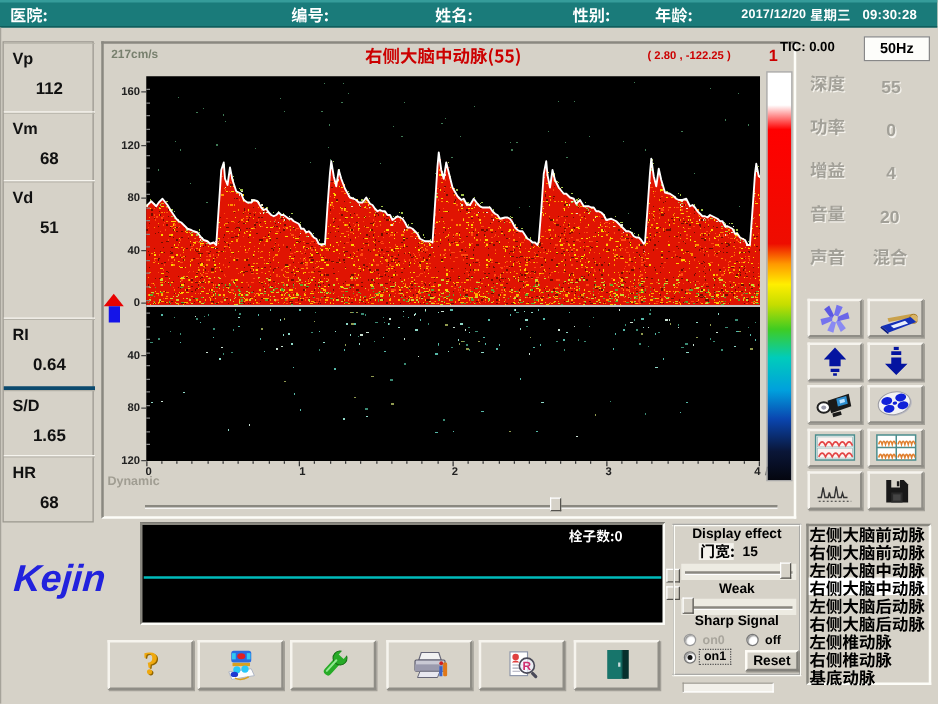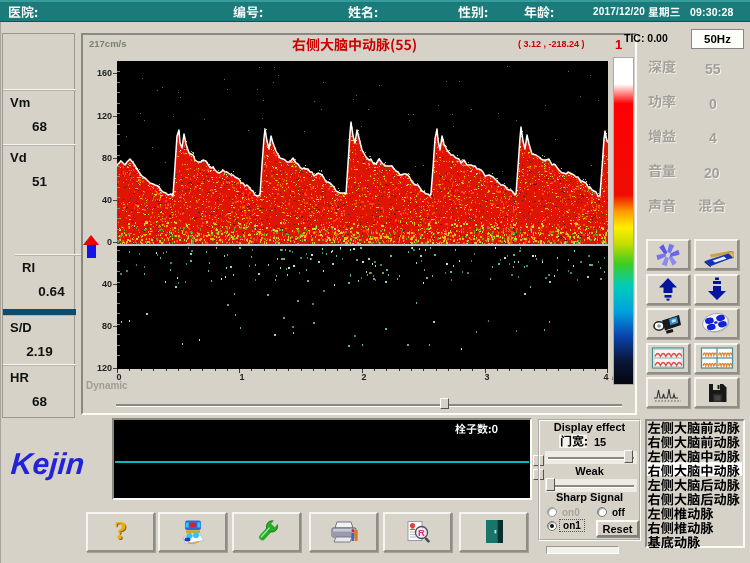--- a/index.html
+++ b/index.html
@@ -1,45 +1,49 @@
 <!DOCTYPE html>
 <html><head><meta charset="utf-8"><style>
 *{margin:0;padding:0;box-sizing:border-box}
 body{width:750px;height:563px;position:relative;background:#d6d2c8;font-family:"Liberation Sans",sans-serif;overflow:hidden}
 </style></head><body>
 <div style="position:absolute;left:0;top:0;width:750px;height:22px;background:#1a7b7a;border-top:2px solid #359c9a;border-bottom:1px solid #0c5554"></div>
 <div style="position:absolute;left:593px;top:6px;font:bold 10px 'Liberation Sans';color:#fff;letter-spacing:0.2px">2017/12/20</div>
 <div style="position:absolute;left:690px;top:5.5px;font:bold 10.5px 'Liberation Sans';color:#fff;letter-spacing:0.2px">09:30:28</div>
 <div style="position:absolute;left:0;top:22px;width:1px;height:541px;background:#a6a39a"></div>
 <div style="position:absolute;left:2px;top:33px;width:73px;height:385px;border:1px solid #9a978e;background:#d6d2c8">
+    <div style="position:absolute;left:0;top:0px;width:73px;height:55px;border-top:none;box-shadow:inset 0 1px 0 #b5b2a8">
+      <div style="position:absolute;left:7px;top:5px;font:bold 13px 'Liberation Sans';color:#111">Vp</div>
+      <div style="position:absolute;left:0;top:29px;width:73px;text-align:center;font:bold 13.5px 'Liberation Sans';color:#111">112</div>
+    </div>
     <div style="position:absolute;left:0;top:55px;width:73px;height:55px;border-top:1px solid #f6f4ee;box-shadow:inset 0 1px 0 #b5b2a8">
       <div style="position:absolute;left:7px;top:5px;font:bold 13px 'Liberation Sans';color:#111">Vm</div>
       <div style="position:absolute;left:0;top:29px;width:73px;text-align:center;font:bold 13.5px 'Liberation Sans';color:#111">68</div>
     </div>
     <div style="position:absolute;left:0;top:110px;width:73px;height:55px;border-top:1px solid #f6f4ee;box-shadow:inset 0 1px 0 #b5b2a8">
       <div style="position:absolute;left:7px;top:5px;font:bold 13px 'Liberation Sans';color:#111">Vd</div>
       <div style="position:absolute;left:0;top:29px;width:73px;text-align:center;font:bold 13.5px 'Liberation Sans';color:#111">51</div>
     </div>
-    <div style="position:absolute;left:12px;top:220px;width:73px;height:55px;border-top:1px solid #f6f4ee;box-shadow:inset 0 1px 0 #b5b2a8">
+    <div style="position:absolute;left:0;top:220px;width:73px;height:55px;border-top:1px solid #f6f4ee;box-shadow:inset 0 1px 0 #b5b2a8">
       <div style="position:absolute;left:7px;top:5px;font:bold 13px 'Liberation Sans';color:#111">RI</div>
       <div style="position:absolute;left:0;top:29px;width:73px;text-align:center;font:bold 13.5px 'Liberation Sans';color:#111">0.64</div>
     </div>
-    <div style="position:absolute;left:0;top:275px;width:73px;height:55px;border-top:6px solid #0c4a6e;box-shadow:inset 0 1px 0 #b5b2a8">
+    <div style="position:absolute;left:0;top:275px;width:73px;height:55px;border-top:3px solid #0c4a6e;box-shadow:inset 0 1px 0 #b5b2a8">
       <div style="position:absolute;left:7px;top:5px;font:bold 13px 'Liberation Sans';color:#111">S/D</div>
-      <div style="position:absolute;left:0;top:29px;width:73px;text-align:center;font:bold 13.5px 'Liberation Sans';color:#111">2.19</div>
+      <div style="position:absolute;left:0;top:29px;width:73px;text-align:center;font:bold 13.5px 'Liberation Sans';color:#111">1.65</div>
     </div>
     <div style="position:absolute;left:0;top:330px;width:73px;height:55px;border-top:1px solid #f6f4ee;box-shadow:inset 0 1px 0 #b5b2a8">
       <div style="position:absolute;left:7px;top:5px;font:bold 13px 'Liberation Sans';color:#111">HR</div>
       <div style="position:absolute;left:0;top:29px;width:73px;text-align:center;font:bold 13.5px 'Liberation Sans';color:#111">68</div>
     </div>
   </div>
 
 <div style="position:absolute;left:81px;top:33px;width:556px;height:382px;background:#d6d2c8;border-top:2px solid #8a8880;border-left:2px solid #8a8880;border-right:2px solid #fdfdf8;border-bottom:2px solid #fdfdf8"></div>
 <div style="position:absolute;left:89px;top:38px;font:bold 9.5px 'Liberation Sans';color:#78806e">217cm/s</div>
-<div style="position:absolute;left:518px;top:39px;font:bold 9px 'Liberation Sans';color:#cc0000">( 3.12 , -218.24 )</div>
+<div style="position:absolute;left:518px;top:39px;font:bold 9px 'Liberation Sans';color:#cc0000">( 2.80 , -122.25 )</div>
 <div style="position:absolute;left:615px;top:37px;font:bold 13px 'Liberation Sans';color:#cc0000">1</div>
 <div style="position:absolute;left:117px;top:61px;width:491px;height:308px">
     <svg width="491" height="308" viewBox="0 0 491 308" style="position:absolute;left:0;top:0" shape-rendering="crispEdges">
       <rect width="491" height="308" fill="#000"></rect>
       <path d="M0 183L0 104 4 100 8 104 10 101 13 98 17 103 20 108 22 111 24 114 26 116 28 117 31 120 33 122 36 123 38 124 41 125 44 129 46 131 49 132 51 134 54 133 56 135 58 105 60 75 62 69 63 82 65 87 67 73 69 83 72 92 76 94 78 99 81 101 84 101 86 99 89 100 92 105 94 107 96 106 98 109 100 111 102 112 104 111 106 109 108 111 110 111 114 114 116 114 118 116 120 117 122 118 124 122 126 122 128 125 130 124 132 126 134 129 136 130 138 134 140 135 143 134 145 104 147 77 148 68 150 80 152 88 154 75 156 82 159 90 163 97 166 98 168 99 170 101 173 101 176 97 179 102 181 103 183 106 185 108 187 107 189 108 191 108 193 111 195 111 197 115 201 112 203 113 205 114 207 117 209 121 211 121 213 122 215 124 217 126 219 130 221 131 223 132 225 132 227 132 229 133 231 103 233 72 234 61 236 75 238 82 240 69 242 77 245 89 249 96 252 99 254 98 256 102 259 103 262 98 265 102 267 104 269 105 271 105 273 105 275 105 277 108 279 110 281 111 283 114 287 113 289 113 291 114 293 117 295 121 297 123 299 124 301 124 303 127 305 130 307 131 309 133 311 133 313 135 314 132 316 107 318 78 320 68 321 79 323 89 325 75 327 83 330 89 334 94 336 94 339 97 342 98 344 102 347 99 350 104 352 104 354 104 356 105 358 105 360 108 362 108 364 109 366 111 368 115 372 114 374 115 376 116 378 118 380 120 382 122 384 124 386 124 388 125 390 128 392 129 394 129 396 131 398 134 399 133 401 106 403 77 404 66 406 80 408 88 410 74 412 83 415 93 419 94 422 96 424 98 426 99 429 99 432 98 435 104 437 103 439 105 441 108 443 110 445 112 447 112 449 113 451 111 453 112 457 114 459 116 461 116 463 120 465 120 467 121 469 122 471 126 473 126 475 129 477 130 479 131 481 135 483 135 483 134 485 107 487 78 488 70 490 80 491 80L491 183Z" fill="#e01402"></path>
       <path d="M7 105h1M259 108h1M484 170h1M14 165h2M118 144h1M267 117h1M447 158h1M325 96h2M207 122h2M64 168h2M9 147h1M299 137h1M85 144h1M273 158h2M261 143h1M434 178h1M136 142h2M222 182h1M218 149h2M298 171h1M222 155h1M249 162h2M430 103h1M453 120h1M412 170h1M193 160h1M210 170h1M385 130h1M461 141h1M70 98h1M108 114h1M435 170h1M79 147h2M198 154h1M156 111h1M166 144h1M189 144h1M252 178h1M477 177h1M134 133h1M133 176h1M417 123h1M199 146h2M280 132h1M137 142h1M209 178h1M312 143h1M299 170h1M424 144h1M488 136h1M305 181h1M461 118h1M25 169h1M309 156h1M142 159h1M133 138h1M18 182h2M271 168h1M121 154h1M322 130h1M476 167h1M482 167h1M199 159h1M411 182h1M211 180h1M427 127h1M294 139h1M226 175h1M2 153h1M478 154h1M17 112h1M175 182h1M41 167h1M122 133h1M130 178h1M288 155h1M149 158h2M470 133h1M323 115h2M191 159h1M73 117h1M21 123h2M308 146h2M68 129h2M279 124h1M406 122h1M42 181h1M471 161h1M274 134h2M334 140h1M224 179h2M441 176h2M32 138h1M397 141h1M358 167h1M243 143h1M447 163h1M303 147h1M294 162h1M305 176h1M30 166h1M340 125h1M348 160h1M229 177h2M98 110h1M9 146h2M475 159h1M190 114h1M37 178h2M129 162h2M403 131h1M345 164h1M193 172h1M335 147h1M204 157h1M413 182h1M412 171h1M350 112h1M124 179h1M490 122h1M454 130h1M138 180h1M312 176h1M214 164h1M386 158h1M399 152h2M270 127h1M458 155h2M370 139h1M238 88h2M63 133h1M138 170h1M199 166h1M274 152h1M316 177h2M445 148h1M222 166h1M210 149h1M45 165h1M157 147h2M99 182h1M188 127h1M185 158h1M245 128h1M62 127h1M45 136h1M196 152h1M417 105h1M62 138h1M475 157h1M192 115h2M420 97h1M385 170h1M256 128h1M42 139h1M384 169h1M317 156h1M308 156h1M343 174h1M147 80h1M191 166h2M1 140h1M137 167h1M233 156h1M14 149h1M27 170h1M40 170h1M454 167h1M342 122h1M335 165h1M363 145h1M243 163h1M113 168h1M54 152h2M92 166h1M447 179h2M72 147h1M12 133h1M25 179h1M221 146h1M360 108h1M162 167h2M366 181h1M412 85h1M83 182h1M40 158h1M276 125h1M175 113h1M43 145h1M183 112h1M159 114h1M15 149h1M20 180h1M394 180h1M367 120h1M178 155h2M21 129h1M454 162h2M450 138h1M12 163h1M351 146h1M388 130h1M65 135h1M394 143h1M298 164h1M226 143h2M39 171h1M121 179h1M237 125h1M481 140h1M130 178h1M207 117h1M85 172h1M305 147h2M416 123h1M383 165h1M278 156h1M98 165h1M116 163h2M92 178h1M487 129h1M319 172h1M487 173h1M433 164h1M449 180h1M114 180h2M478 152h1M183 116h1M296 136h1M52 154h2M172 180h1M69 163h1M19 127h1M400 131h1M333 166h1M38 181h1M269 178h1M391 146h1M314 178h1M195 164h1M328 142h1M153 124h1M203 182h1M316 151h1M100 182h1M208 130h1M284 158h1M64 178h1M315 130h1M281 116h2M84 154h1M256 107h1M188 126h1M148 89h1M479 158h1M298 145h1M444 138h1M314 135h2M199 125h1M90 165h1M461 173h1M60 156h1M20 142h1M328 151h1M294 148h1M319 149h1M209 142h1M247 167h1M304 156h1M219 150h1M411 98h1M53 177h1M179 118h2M250 180h1M40 140h2M39 139h1M320 99h1M421 96h1M95 108h1M141 144h1M337 119h1M32 161h1M78 107h1M444 150h1M247 99h1M291 140h1M157 179h1M198 139h1M334 103h1M389 168h2M24 124h1M273 138h1M124 150h1M362 155h1M486 128h1M162 176h1M87 121h1M146 139h1M314 133h2M456 121h1M367 167h1M302 159h2M179 179h1M112 137h1M27 145h1M52 165h1M203 162h1M100 138h1M78 182h1M347 146h1M313 140h1M197 165h1M28 129h1M292 144h2M460 134h1M81 182h1M261 149h1M78 106h1M6 138h1M70 164h2M316 137h1M399 173h1M31 144h1M351 182h1M366 149h1M86 100h1M114 180h1M438 110h1M349 162h2M334 122h2M477 167h1M42 155h1M128 169h1M464 136h1M94 153h2M117 122h2M231 122h1M421 145h1M280 161h1M192 140h2M447 173h1M55 152h1M169 171h1M15 172h1M342 121h1M421 116h1M401 115h1M432 118h1M53 173h1M17 107h1M405 113h1M234 167h1M145 159h1M10 162h1M24 131h1M378 144h1M418 128h1M387 181h2M380 161h1M264 165h1M282 163h1M1 167h1M2 143h1M341 113h1M291 117h2M128 128h1M400 120h1M245 172h1M241 73h2M386 146h1M47 135h1M207 141h1M101 164h2M246 148h1M463 175h2M370 131h1M171 156h1M426 145h2M364 171h1M338 161h1M62 132h1M249 160h2M76 169h1M355 136h1M79 156h1M127 126h1M81 129h1M189 109h1M360 151h1M54 138h1M101 155h1M6 114h1M340 140h1M227 176h2M362 182h1M446 152h2M288 138h1M328 119h2M419 122h1M223 167h1M439 164h1M350 133h1M417 140h1M305 161h1M439 158h1M191 146h1M19 142h1M352 108h1M255 175h2M224 173h1M251 129h1M256 150h1M103 134h1M252 104h2M175 178h1M187 178h1M206 154h1M285 175h1M364 114h2M477 130h1M227 175h1M398 151h1M315 134h1M173 130h1M230 165h2M319 96h1M174 112h1M346 126h1M333 140h1M176 127h1M235 134h1M324 147h1M420 178h2M445 127h1M261 155h2M7 182h1M322 158h1M284 124h1M381 162h1M102 154h2M82 110h2M480 178h2M387 134h1M243 161h1M364 151h1M273 162h1M406 135h2M29 153h1M344 163h1M265 113h1M79 156h2M244 154h1M184 151h1M89 153h1M10 179h1M397 178h1M238 92h1M105 153h1M166 110h1M168 117h2M378 169h1M168 162h1M406 153h1M198 148h1M429 154h1M321 102h1M94 129h1M288 138h1M196 144h1M268 179h1M53 181h1M299 144h2M447 140h2M72 121h2M430 176h1M327 138h1M50 174h1M207 176h1M181 117h1M276 163h1M91 180h1M211 143h1M244 133h1M380 157h1M219 182h1M292 115h1M233 136h1M41 156h1M308 161h1M336 172h1M107 174h1M9 125h1M221 145h1M180 123h1M358 176h2M348 145h1M449 179h1M6 182h2M39 165h2M82 113h1M299 164h2M357 146h1M71 108h1M468 173h1M234 90h1M464 134h2M164 159h2M478 146h2M163 131h1M408 125h1M287 114h1M185 132h2M379 168h1M139 182h1M132 174h1M142 176h2M72 94h2M336 102h1M262 137h1M392 172h1M152 178h1M228 173h1M288 182h1M226 179h1M379 168h2M256 162h2M158 134h1M93 168h1M396 168h2M277 153h2M421 161h1M184 175h1M387 174h2M15 160h2M10 180h2M239 123h1M454 163h1M465 135h2M473 169h1M166 99h1M41 180h2M181 127h1M465 126h1M424 128h1M347 175h1M277 135h2M193 151h1M182 165h1M85 105h1M29 147h1M411 178h2M348 130h1M27 173h1M461 138h1M290 152h1M231 153h1M61 129h1M217 136h1M230 127h1M77 110h1M459 125h1M382 124h1M414 124h1M477 166h1M234 107h1M163 120h1M350 139h1M216 174h1M202 172h1M280 162h1M128 177h1M443 175h2M28 124h1M275 118h1M127 171h1M212 167h1M454 176h1M204 172h1M71 122h1M396 165h1M218 139h2M141 166h1M448 168h2M89 113h2M378 137h1M295 132h2M359 125h1M101 139h1M286 169h1M340 139h1M255 154h1M413 101h1M44 161h1M65 117h1M91 117h1M18 128h2M292 182h2M458 117h1M59 113h1M383 130h2M369 179h1M468 153h2M13 115h1M10 104h1M304 174h1M123 132h1M10 108h1M128 134h2M228 171h1M51 140h1M22 174h1M288 130h1M60 140h1M266 165h1M72 131h1M81 115h1M341 132h2M258 151h1M381 162h1M412 111h2M395 135h1M416 178h2M72 121h1M122 156h1M179 140h1M159 164h1M111 153h1M381 125h1M397 139h1M17 132h1M451 138h2M396 181h1M123 150h1M116 180h1M150 116h1M30 121h2M443 177h2M262 170h1M251 108h1M283 164h1M364 162h1M299 149h1M99 131h1M438 159h1M230 162h1M164 167h2M188 139h1M454 172h1M159 153h1M140 136h1M28 182h2M33 130h1M323 134h1M174 120h2M111 115h1M205 137h1M332 126h1M403 127h1M132 147h1M203 176h1M376 144h1M195 112h1M205 129h2M298 160h1M340 158h1M144 159h2M292 140h1M386 133h1M187 160h2M149 167h2M185 166h1M159 105h1M471 171h1M438 107h1M23 144h1M147 125h1M264 102h2M405 104h1M191 156h2M332 142h1M332 135h1M201 148h2M456 172h1M474 156h1M377 123h2M169 139h1M84 157h1M406 128h1M322 154h1M403 79h1M310 157h2M102 120h1M90 131h2M52 155h1M340 182h1M151 114h1M450 155h1M288 136h1M86 119h2M131 145h2M253 171h1M202 174h1M255 140h1M49 174h2M241 131h1M396 180h1M336 132h1M351 155h1M16 132h2M31 171h2M189 179h1M286 116h1M27 167h1M22 116h1M155 88h1M149 117h1M481 180h1M331 129h1M152 99h1M11 111h1M85 153h1M4 110h1M276 174h2M428 155h1M472 159h1M272 153h1M139 172h1M137 182h1M119 174h1M132 136h1M272 147h1M78 153h1M185 111h1M146 139h1M112 151h1M463 120h2M442 139h1M263 149h2M104 120h1M333 175h1M361 126h1M323 129h1M7 126h1M381 169h1M325 171h2M449 127h1M95 128h1M111 174h1M139 163h1M381 128h1M460 171h1M334 124h1M440 181h1M122 128h1M445 176h1M57 131h1M350 180h1M299 158h1M77 118h2M153 120h1M277 166h1M352 163h1M329 128h1M55 145h1M442 119h2M298 180h1M334 180h1M103 118h1M205 131h2M407 155h1M171 105h1M457 135h1M250 125h1M210 151h1M240 162h2M128 151h1M267 163h1M83 155h1M99 160h1M337 140h1M117 166h2M340 172h1M343 172h1M288 166h1M269 123h1M332 169h1M412 143h1M56 168h1M239 178h1M149 171h1M220 177h1M219 152h1M83 177h1M230 119h1M41 142h2M130 145h1M240 95h1M4 107h1M308 135h1M321 175h1M12 150h1M145 167h2M415 100h1M50 147h1M364 159h1M318 146h1M181 139h1M411 157h1M20 141h1M444 115h1M208 136h1M296 145h1M338 169h1M313 164h1M418 140h1M355 182h2M420 114h1M70 176h1M253 147h1M31 182h1M444 171h1M2 118h1M279 149h2M159 140h2M446 121h1M472 148h1M355 157h1M277 152h1M236 113h1M425 138h1M416 163h1M339 170h2M183 138h1M177 163h1M195 175h1M476 172h1M109 123h1M92 131h1M111 151h2M281 175h2M446 143h1M334 112h1M424 136h1M308 134h2M50 142h1M267 106h1M276 125h1M183 135h1M116 157h1M345 105h1M147 107h1M446 177h1M276 114h1M82 122h1M395 144h1M405 170h1M252 139h1M354 180h2M174 154h1M394 177h1M125 171h1M10 101h1M56 182h1M36 168h1M272 160h1M411 121h1M264 127h1M466 182h1M488 128h1M429 116h1M37 146h2M193 149h1M340 145h1M429 132h1M177 139h1M439 137h1M104 124h1M163 143h1M154 147h1M164 181h1M430 132h1M357 172h1M134 156h1M175 134h2M470 124h1M449 120h1M428 118h2M312 165h1M389 170h1M335 156h1M363 145h1M172 138h1M164 123h1M434 119h2M180 163h1M489 167h1M4 111h1M199 156h1M456 142h1M148 148h2M271 109h1M36 172h1M287 162h1M485 157h1M354 110h1M157 166h1M268 123h1M116 182h1M196 169h2M139 159h1M97 127h1M295 178h2M168 171h1M133 147h1M314 134h1M158 100h1M319 139h1M86 111h1M43 149h1M485 153h1M429 181h1M277 109h1M204 133h1M77 181h1M70 109h1M176 152h1M264 135h2M75 95h2M162 119h1M399 157h1M381 164h2M480 160h1M177 139h1M65 182h1M49 142h1M74 126h1M371 177h1M307 177h2M246 132h1M127 147h1M443 120h1M259 155h1M217 134h1M312 166h1M226 167h1M53 147h1M396 135h1M29 147h1M445 156h1M15 181h1M119 159h1M373 139h1M432 140h2M388 155h1M469 175h1M139 167h1M428 162h1M335 130h1M104 179h1M418 117h1M383 131h1M213 175h1M336 112h1M478 182h1M74 116h1M369 151h1M44 165h1M433 101h1M287 169h1M19 144h1M282 134h1M24 121h1M431 173h1M477 155h1M88 126h1M311 156h1M260 114h1M172 165h1M359 162h1M7 162h1M96 179h2M467 167h1M338 126h2M139 167h1M482 141h1M196 161h1M188 172h1M433 116h1M117 149h1M341 121h1M405 111h1M414 110h1M199 144h1M270 158h2M0 123h1M250 132h1M115 139h1M174 178h2M131 145h1M35 135h1M454 129h1M446 149h1M256 144h1M491 176h2M179 166h1M399 170h1M75 123h1M314 136h1M158 149h1M60 166h1M184 155h2M256 146h1M135 167h1M341 145h1M359 170h2M74 121h1M240 108h2M182 156h1M124 149h1M280 179h1M151 128h1M126 167h1M45 150h1M99 152h1M303 162h1M352 153h1M350 160h1M212 145h1M173 151h2M64 121h2M183 131h1M422 176h1M186 143h1M459 140h1M53 155h1M344 148h1M87 178h1M241 127h1M329 112h1M266 109h1M272 123h1M58 166h1M280 182h1M43 142h2M223 141h1M349 144h1M270 124h2M69 142h1M428 171h1M93 108h1M485 160h1M43 162h1M273 143h1M334 156h1M426 115h2M126 171h1M102 137h1M322 114h1M180 118h1M224 147h1M358 182h1M201 143h1M17 166h1M143 147h2M300 159h1M100 168h1M213 144h1M67 87h2M244 182h2M362 171h1M331 120h1M394 154h1M72 98h1M253 144h1M385 127h1M110 123h1M337 169h1M454 174h1M411 152h1M429 116h2M353 159h1M159 105h1M464 141h1M192 181h1M77 157h2M341 166h1M358 149h1M56 141h1M323 163h2M258 160h1M9 120h1M98 162h1M294 148h1M99 149h1M284 162h2M294 121h1M95 171h1M25 160h1M236 147h1M88 117h1M397 147h1M47 155h1M292 152h1M19 140h1M318 170h2M411 175h1M176 127h1M163 111h1M149 154h1M432 173h1M133 153h1M230 173h2M21 164h1M139 156h1M446 131h2M246 101h1M52 180h2M104 130h1M368 173h1M490 139h2M254 158h1M41 150h1M120 132h2M349 178h1M36 163h1M20 137h1M400 161h1M291 170h1M462 156h1M16 119h1M360 132h1M392 141h1M97 167h1M348 177h1M389 155h1M258 157h1M369 139h1M426 179h1M386 178h1M286 127h1M330 113h1M127 142h1M444 130h2M81 151h2M147 84h2M322 120h1M476 141h1M369 125h1M97 149h1M431 134h1M192 126h1M405 139h1M112 136h1M326 88h1M389 182h1M296 125h1M206 142h1M72 132h1M174 113h2M16 156h1M92 113h1M325 98h1M106 137h1M404 162h1M163 170h1M110 119h2M433 103h1M245 94h2M388 148h1M192 182h1M51 171h2M397 170h1M332 93h2M327 170h1M327 175h2M163 160h1M178 128h1M460 129h1M445 148h1M340 181h1M274 148h2M438 125h1M17 157h1M3 106h1M71 128h2M249 97h1M367 138h1M308 171h2M13 137h1M319 95h1M242 79h1M339 159h1M409 132h1M390 164h1M99 124h1M80 122h1M335 103h2M146 147h1M472 172h1M438 145h2M158 141h1M335 151h1M189 111h1M55 138h2M221 140h1M382 164h1M137 156h2M416 146h1M135 164h1M260 160h1M128 138h1M261 124h1M174 105h1M481 140h2M47 152h1M410 107h1M81 169h1M380 158h1M196 148h1M172 168h1M261 139h1M66 149h1M454 178h1M418 123h2M212 170h1M386 143h1M74 122h1M246 100h1M365 123h1M431 172h1M301 167h1M379 144h2M134 171h1M152 149h2M479 141h1M11 140h1M412 150h1M225 144h1M135 180h1M290 142h1M19 121h1M238 153h1M474 153h1M107 125h1M138 135h2M264 180h1M14 141h1M184 110h1M356 137h1M192 112h1" stroke="#700e00" stroke-width="1.0" fill="none"></path>
       <path d="M111 121h1M395 132h1M323 159h1M283 153h2M223 165h1M55 175h1M38 130h1M215 171h1M380 170h1M367 117h2M353 178h1M205 125h2M130 162h1M278 160h1M150 178h1M339 147h1M395 159h1M168 111h1M382 154h1M448 127h1M441 109h1M259 163h1M103 165h1M460 170h1M464 122h1M380 138h1M399 141h1M68 171h2M261 181h1M228 181h2M262 177h1M166 136h1M238 118h1M4 166h1M188 175h2M431 103h1M224 153h1M374 144h1M423 168h1M352 146h1M297 176h1M294 179h1M393 135h1M193 126h1M311 146h1M119 123h1M394 181h1M197 119h1M381 180h2M314 137h1M20 149h1M372 176h1M92 120h1M302 165h2M386 131h1M35 181h1M247 127h2M389 152h1M325 117h1M195 182h1M12 114h1M103 133h1M330 90h2M479 155h1M333 175h1M417 107h1M44 168h1M374 173h2M283 160h1M3 177h1M335 115h1M255 145h1M454 143h1M450 131h1M448 124h1M329 170h1M393 180h2M463 155h1M124 165h1M14 151h1M217 128h1M374 126h1M135 170h1M264 155h2M435 110h1M1 121h1M437 120h2M79 180h1M209 162h1M264 103h1M104 179h2M120 122h2M339 100h1M318 160h1M351 149h1M486 167h1M302 173h1M370 166h1M472 178h1M315 145h2M70 176h1M341 157h1M358 141h1M177 171h1M355 132h2M338 159h1M87 175h1M194 133h1M218 143h1M423 143h1M409 180h1M52 173h1M329 157h1M415 176h1M78 126h2M153 156h1M71 174h1M188 134h2M287 179h1M7 115h1M460 159h2M355 172h1M182 170h1M428 107h1M140 165h1M110 169h1M374 125h1M315 153h1M25 138h1M115 181h1M239 171h2M349 175h1M238 89h1M209 179h1M33 161h1M117 160h1M35 170h1M276 117h1M54 136h2M27 149h2M425 165h1M234 126h1M385 175h1M310 178h1M326 145h1M345 144h1M88 182h2M443 136h1M264 164h1M326 169h1M71 108h1M364 120h1M322 120h1M8 146h1M221 139h1M216 175h1M149 149h1M461 156h1M6 106h1M32 160h1M330 163h1M94 147h1M491 136h1M479 144h1M200 159h1M279 127h1M407 182h2M399 153h1M276 129h1M128 150h1M471 174h1M490 169h1M435 178h1M208 178h1M388 168h2M325 91h1M475 145h1M25 121h1M475 134h1M142 136h1M206 147h1M396 149h2M286 152h1M323 127h1M441 111h1M214 147h1M280 170h1M316 152h2M126 134h1M307 158h1M393 182h1M167 119h1M229 167h1M480 179h1M266 151h1M442 166h1M187 145h1M63 160h1M432 173h2M67 139h1M317 138h1M463 147h1M169 120h1M86 143h1M332 112h1M182 107h1M410 114h1M346 103h1M181 115h1M80 178h1M417 105h2M22 119h2M263 122h1M14 117h1M42 169h1M113 164h1M9 174h1M476 175h1M36 162h1M205 150h1M164 104h1M80 175h2M26 117h1M389 141h1M246 170h2M456 144h1M369 126h1M189 129h1M153 176h1M46 153h1M390 158h1M389 170h1M405 130h1M68 163h2M106 121h1M118 166h1M256 156h1M15 123h1M252 165h1M302 131h1M484 118h1M64 177h1M379 130h1M195 146h1M27 143h1M144 162h1M74 99h1M227 173h1M385 141h1M337 141h1M381 176h1M306 160h1M124 142h1M221 139h1M378 159h1M383 139h1M304 177h1M43 133h1M18 107h2M63 136h2M17 131h1M215 178h1M342 123h1M16 109h1M260 126h1M81 139h1M83 169h1M348 153h1M225 155h1M127 139h1M232 90h2M398 146h1M352 125h1M368 120h1M53 143h1M394 182h2M230 113h1M479 152h1M85 121h1M335 125h1M403 89h2M169 117h1M298 129h1M112 161h1M466 164h2M173 152h1M463 182h1M371 130h2M371 166h1M486 113h1M399 170h1M187 119h1M118 135h1M170 113h1M432 171h2M320 178h2M481 137h1M384 137h1M358 155h1M49 166h1M443 181h1M35 179h1M97 148h1M153 135h1M152 122h2M231 111h1M363 157h1M295 121h2M34 156h1M432 127h1M102 144h1M322 125h1M290 153h1M211 177h2M143 158h1M50 143h2M394 171h1M77 128h1M457 169h1M487 129h1M241 101h1M328 169h1M491 125h1M90 109h2M432 173h2M178 106h1M248 103h1M251 104h2M105 172h1M394 160h2M338 130h1M206 148h1M27 131h1M443 171h1M264 164h1M114 171h1M479 146h1M368 134h1M134 137h2M26 120h1M427 110h2M333 170h1M84 165h2M165 118h1M489 158h1M175 146h1M80 165h1M70 126h1M248 167h1M412 107h2M239 83h1M255 143h2M71 167h1M173 152h1M198 159h1M165 123h1M317 141h2M269 180h1M174 130h1M467 145h1M272 131h1M466 174h1M333 147h1M290 136h1M393 175h2M198 171h1M67 85h1M303 138h1M243 146h1M172 139h1M314 159h1M125 146h2M386 168h1M393 179h2M6 111h1M403 166h1M11 167h1M362 172h1M112 179h1M60 80h1M465 149h1M379 174h1M20 146h1M207 142h1M293 119h1M41 174h1M11 124h1M55 175h1M97 156h1M177 101h1M160 145h1M114 115h1M81 110h1M307 149h1M260 127h1M385 151h2M7 148h1M295 162h1M251 171h1M449 144h1M244 115h1M339 182h2M461 127h1M203 136h2M187 133h1M471 128h2M79 108h1M132 132h2M403 76h1M156 107h1M393 165h2M421 140h1M422 97h1M457 131h1M210 178h1M445 141h1M346 182h2M382 177h1M430 132h1M217 141h1M40 157h1M48 158h1M105 135h1M384 171h2M463 120h1M378 138h1M224 139h1M336 121h1M23 124h1M26 117h2M362 112h1M313 165h1M128 153h1M235 173h1M106 139h1M358 156h2M91 172h1M317 110h1M165 169h1M233 99h1M127 179h1M445 139h1M310 156h1M104 153h1M396 147h1M114 151h2M472 131h1M256 173h1M199 171h1M441 148h1M277 176h1M374 143h1M168 175h1M471 127h1M245 156h1M189 142h1M378 162h1M61 151h1M276 111h1M236 82h1M267 115h1M177 132h1M144 139h2M32 182h2M35 152h1M370 167h1M336 101h1M333 119h1M131 127h1M476 166h2M340 139h1M443 140h1M6 167h1M445 167h1M458 165h2M470 143h1M199 135h1M293 137h1M54 146h1M253 147h1M468 122h1M306 148h1M183 155h1M176 106h1M267 170h1M73 130h1M79 141h2M47 158h1M267 182h1M116 173h1M119 128h1M380 131h2M190 158h1M109 135h1M222 157h1M297 172h1M128 137h1M166 176h1M36 136h1M120 173h1M212 126h1M347 147h1M288 148h1M402 110h1M249 154h1M256 122h1M251 169h1M213 142h1M118 152h1M325 172h1M43 146h1M164 160h1M109 154h1M34 178h1M267 104h1M188 132h1M95 132h1M276 149h1M459 128h1M62 176h1M62 110h1M284 115h1M388 137h1M55 167h1M109 115h1M171 126h1M200 125h1M480 161h1M65 130h1M425 129h1M324 157h1M57 161h1M2 180h1M41 166h2M156 92h2M425 133h2M262 157h1M237 148h1M174 136h1M304 147h1M247 145h2M91 141h1M58 131h1M383 152h1M346 111h2M184 161h1M408 180h1M237 106h1M358 116h1M223 179h1M360 168h1M483 162h1M312 149h1M269 156h1M16 105h2M437 114h1M395 171h1M232 116h1M239 142h1M440 180h1M440 118h1M142 175h1M478 173h1M173 178h1M163 110h1M210 171h1M250 173h1M216 160h2M485 104h1M192 155h1M361 174h1M163 125h2M352 167h2M331 127h1M48 147h1M115 142h2M433 173h2M160 124h2M44 159h1M104 160h1M449 182h1M57 121h1M321 139h1M288 157h1M255 137h1M132 139h1M230 182h1M227 153h1M382 131h2M470 173h1M481 146h1M461 125h1M227 172h1M33 128h1M181 148h2M224 136h1M253 100h1M49 156h1M183 116h1M108 155h1M296 149h1M139 179h1M414 149h2M315 174h1M166 148h1M109 182h1M326 137h1M127 173h1M81 108h1M14 165h1M335 123h1M268 120h2M85 129h1M127 145h1M345 120h2M427 159h2M66 134h2M55 169h1M333 134h2M387 128h1M330 113h1M278 128h1M242 125h1M404 110h1M40 146h2M459 118h1M131 134h1M445 115h1M8 112h1M43 138h1M262 110h1M154 115h2M13 155h1M447 181h1M25 135h1M148 102h1M427 100h1M296 124h2M455 126h1M112 177h2M238 121h1M187 142h1M386 156h1M461 168h1M366 123h1M65 153h1M110 167h1M227 165h1M13 119h1M197 172h1M360 133h1M77 116h1M451 149h2M103 115h1M173 116h1M129 163h1M237 143h2M413 153h1M428 158h1M271 136h1M344 169h1M386 143h1M214 143h1M93 175h1M85 109h1M109 121h1M136 178h2M413 167h2M264 147h2M239 173h1M218 134h2M50 161h1M310 153h2M84 154h1M236 176h1M339 170h2M399 143h1M412 96h1M97 167h1M124 178h1M90 182h1M110 166h1M56 172h1M56 145h1M342 118h1M103 180h1M202 117h1M110 153h2M465 151h1M332 130h2M408 138h1M407 92h1M104 179h1M227 154h1M489 126h1M39 161h1M480 182h1M310 141h1M402 108h1M350 125h1M70 145h1M323 181h1M354 142h1M165 172h1M141 145h1M391 145h1M57 140h1M489 150h1M346 132h2M363 117h1M257 159h1M188 150h1M187 168h1M317 104h1M255 137h1M288 137h1M429 166h1M191 137h1M75 136h1M73 158h1M60 181h1M17 147h1M447 152h1M50 143h1M148 103h1M398 165h1M44 182h2M109 177h1M271 136h1M67 93h1M217 149h1M412 178h1M267 131h1M293 127h1M210 147h1M289 133h1M333 157h2M215 166h2M160 133h2M42 138h1M167 152h1M250 140h1M184 151h2M134 130h1M486 95h1M465 129h1M66 126h1M398 155h1M126 141h1M127 147h1M196 171h1M147 96h1M234 108h1M21 169h1M192 152h1M327 127h1M198 144h2M194 155h1M474 140h2M229 141h1M335 176h2M461 128h1M438 147h1M153 145h1M415 122h1M43 135h2M104 159h1M258 171h2M110 122h1M476 168h1M131 160h1M466 169h1M6 113h1M386 177h1M198 166h2M49 147h2M327 174h1M141 136h1M282 181h1M375 143h2M398 148h2M72 146h2M227 165h1M94 129h2M386 144h1M294 125h1M278 159h2M182 175h1M125 138h1M325 83h2M219 158h2M156 172h2M86 174h1M103 168h1M92 157h1M237 178h1M399 180h1M37 156h1M434 122h2M469 158h1M383 148h1M167 130h1M194 137h2M5 180h1M99 159h1M13 112h1M422 140h1M474 137h2M186 159h1M308 162h1M245 134h1M242 139h1M245 141h2M294 176h2M231 126h1M22 121h2M136 134h1M440 164h2M230 176h2M303 164h2M115 126h1M449 143h1M211 128h2M476 149h1M149 85h1M346 105h1M73 118h1M376 167h1M393 170h1M411 106h2M481 146h2M288 116h1M121 149h1M467 174h1M86 136h1M459 182h1M391 180h1M80 114h1M410 110h1M160 177h1M66 152h1M285 175h1M249 171h1M106 114h1M112 182h1M48 144h1M311 142h1M480 177h1M154 110h1M417 132h1M396 151h1M66 92h1M119 137h1M99 161h1M150 173h1M452 134h2M78 174h1M197 171h1M36 138h1M446 154h1M121 140h1M307 177h1M167 163h1M351 121h2M178 112h1M33 157h1M363 167h1M218 173h1M149 115h1M461 153h2M218 159h1M127 177h2M344 131h2M212 122h1M432 112h1M185 174h1M453 136h1M201 174h1M219 158h2M235 67h1M85 162h2M428 148h1M135 154h1M184 120h1M210 182h1M358 128h1M44 131h1M152 163h1M283 122h1M311 165h1M111 161h1M286 152h1M325 123h1M118 141h2M266 149h1M189 108h1M18 144h2M102 179h1M28 163h1M437 164h1M217 152h2M38 139h1M328 115h1M75 136h1M177 171h1M321 160h1M39 164h1M307 168h1M483 169h1M89 115h1M464 127h1M293 139h1M374 179h1M478 148h2M116 127h2M164 163h1M6 147h1M384 141h1M245 129h1M147 110h1M275 146h1M400 115h1M41 133h2M431 180h2M340 129h1M244 141h2M294 169h1M231 118h1M232 182h1M143 145h1M312 161h2M328 163h2M241 163h1M485 152h1M47 165h1M284 171h1M57 132h1M473 166h2M203 138h1M461 164h2M169 128h1M109 167h1M392 169h1M12 113h1M138 158h1M67 144h1M168 140h1M123 146h1M245 148h2M380 138h1M207 141h1M276 147h1M448 166h1M299 177h1M436 180h2M117 147h1M172 142h1M94 135h1M254 143h1M349 180h1M171 143h2M259 169h1M254 170h1M62 159h1M231 110h1M386 171h1M10 143h1M98 143h1M338 143h1M295 177h1M50 144h1M178 176h1M369 180h1M396 159h1M399 168h2M408 165h1M39 132h2M209 122h1M470 178h1M298 182h1M215 148h1M135 181h2M133 181h1M227 172h1M119 181h2M132 156h1M465 182h1M342 141h1M245 127h1M199 174h1M86 118h1M394 176h1M137 179h1M226 150h2M48 140h2M252 100h1M68 173h1M154 170h1M89 175h1M238 93h1M372 162h1M70 117h1M381 173h1M273 167h1M480 177h1M216 176h1M318 100h2M284 173h1M322 125h1M284 154h1M63 140h1M33 168h2M178 150h1M128 166h2M44 182h1M194 151h2M59 180h2M8 113h1M427 126h1M446 166h1M220 140h1M218 177h1M392 136h1M56 153h1M449 115h1M359 178h1M327 135h2M64 114h1M207 166h1M288 152h1M281 160h1M300 133h2M162 101h1M161 129h1M123 124h1M313 166h1M220 166h1M84 158h2M73 94h1M125 147h1M219 145h1M129 157h2M81 167h1M430 122h1M194 128h1M419 96h1M380 126h1M406 115h1M480 157h1M187 162h1M63 91h1M252 133h1M87 155h2M130 144h1M92 107h1M104 124h2M245 127h1M405 94h1M343 110h1M281 181h2M127 151h2M425 167h1M482 147h1M223 139h1M126 132h1M195 127h2M146 174h1M467 130h2M316 134h1M135 150h1M484 181h2M187 139h1M167 160h1M425 101h2M251 168h1M271 181h1M252 143h2M467 157h2M230 180h1M9 157h1M13 178h1M63 153h1M249 169h1M319 124h1M157 170h1M219 173h1M189 142h2M118 158h1M260 134h1M424 105h2M272 134h1M279 139h1M430 156h1M9 175h1M347 117h1M156 168h1M340 151h1M320 79h1M226 142h1M149 106h1" stroke="#ff4a10" stroke-width="1.1" fill="none"></path>
       <path d="M366 118h1M349 136h1M373 142h1M221 173h1M393 163h1M341 124h1M19 120h2M139 138h1M201 140h1M65 152h1M468 152h2M396 145h1M25 182h1M370 118h1M261 117h1M418 105h2M195 145h1M2 113h1M334 151h1M454 179h1M433 122h1M63 118h2M163 123h1M271 136h1M166 120h1M183 106h1M22 171h1M43 158h1M128 154h1M218 151h2M457 140h2M296 158h1M406 171h1M250 119h2M207 118h1M471 167h1M168 144h1M28 145h1M451 124h1M293 160h2M338 118h1M223 138h1M20 144h2M158 119h2M432 108h1M426 159h1M362 109h1M161 127h1M190 124h1M162 117h1M70 103h1M289 124h1M227 133h1M483 136h1M1 161h1M263 102h1M263 174h2M130 147h1M36 147h1M431 156h1M170 179h1M125 157h2M29 144h2M320 168h1M35 139h1M48 134h1M221 168h1M455 142h1M459 156h1M329 100h1M304 149h1M42 128h2M264 131h1M392 137h1M91 145h2M145 163h1M405 114h1M125 132h1M351 105h1M294 156h1M30 162h1M289 114h1M458 136h1M53 169h1M287 172h1M155 128h1M390 154h1M159 107h1M263 123h1M222 135h1M36 165h1M419 172h1M232 132h1M299 155h1M456 159h1M440 107h2M78 147h2M310 144h1M219 138h1M247 133h2M320 86h1M112 122h1M32 160h1M89 140h1M1 175h1M256 163h2M461 172h1M203 115h1M319 156h1M99 116h1M469 136h2M28 137h1M299 134h1M12 102h2M410 99h1M486 94h2M344 168h1M77 109h1M154 149h2M230 161h1M9 118h1M443 122h1M257 113h1M397 142h1M132 157h2M407 127h1M194 163h1M298 140h2M204 127h2M285 114h1M40 138h1M86 100h1M485 176h1M327 127h1M98 156h1M377 157h1M101 147h1M152 100h1M281 150h2M189 173h1M153 166h1M424 172h2M16 178h1M405 111h1M305 157h1M132 172h1M310 136h1M220 132h1M29 160h2M112 157h2M326 118h2M180 182h2M389 173h1M487 100h1M415 164h1M3 157h1M402 132h1M337 105h1M204 154h1M72 132h1M362 142h1M319 170h1M224 170h1M438 170h2M223 132h1M157 117h1M309 149h1M260 125h1M411 92h1M37 135h1M218 174h2M422 110h1M137 170h1M282 132h1M124 154h1M391 170h1M424 166h1M258 113h1M242 82h1M119 170h1M230 132h1M322 171h1M31 124h1M13 172h2M471 138h1M379 164h2M207 118h1M465 155h1M275 106h1M378 144h1M477 141h1M81 146h1M211 150h1M240 128h1M356 106h1M393 166h1M342 177h1M176 179h1M80 112h1M52 157h1M433 141h1M235 143h1M191 169h1M307 177h1M138 163h1M157 137h2M391 182h1M474 133h1M196 152h2M216 146h1M315 141h1M164 178h1M262 130h1M442 156h1M316 158h2M181 156h1M109 159h1M365 139h1M230 121h1M248 119h1M389 174h1M175 112h1M39 130h1M127 171h1M62 90h1M282 120h1M110 160h1M53 167h1M250 127h1M468 144h1M123 140h1M316 128h2M468 172h1M69 108h2M169 154h1M453 113h1M113 161h1M126 136h1M68 124h1M436 143h1M154 142h1M386 169h1M469 155h2M237 173h1M208 123h1M364 172h1M23 174h1M379 121h2M174 120h1M403 166h2M48 151h1M411 169h1M339 169h1M166 158h2M313 136h1M424 169h1M470 165h1M58 161h1M2 168h1M470 176h1M129 164h1M46 163h1M276 133h1M89 162h1M379 146h1M50 171h1M39 174h1M359 150h1M175 101h2M447 176h1M420 145h1M228 161h2M314 171h2M413 122h1M350 180h2M128 149h1M403 128h1M142 168h2M14 109h1M376 146h1M162 167h1M443 114h1M152 122h2M12 109h1M165 141h1M79 147h1M334 127h1M57 143h1M149 104h1M454 140h1M230 144h1M16 176h1M193 156h1M42 181h2M234 75h1M43 180h1M293 137h2M21 151h2M410 113h1M169 123h1M268 166h1M132 128h1M168 167h2M346 182h1M459 125h2M216 128h2M283 167h1M449 119h1M440 116h1M444 126h1M386 146h1M460 146h1M158 94h2M359 168h2M160 119h1M226 166h1M151 124h1M78 136h1M33 163h1M131 137h1M52 176h1M427 115h1M491 84h1M237 108h2M287 175h1M63 146h1M279 142h1M242 135h2M322 112h1M19 108h1M321 161h1M139 143h1M297 136h1M145 120h1M125 154h1M273 121h2M337 135h2M251 140h1M176 121h2M30 138h1M394 178h1M460 122h1M136 153h1M49 165h2M246 95h1M179 156h1M354 132h1M34 125h1M191 147h2M182 118h1M440 153h1M386 147h2M36 176h1M246 90h1M96 131h1M156 126h2M77 114h1M406 96h1M352 136h2M88 150h1M236 100h1M143 135h1M26 148h1M284 167h1M179 175h1M310 158h1M402 126h2M339 97h1M72 131h1M212 177h1M421 118h2M72 154h1M53 157h1M160 108h1M30 147h1M384 127h1M354 178h1M89 105h1M105 140h1M138 148h1M312 164h1M224 152h2M320 130h1M145 139h1M90 164h1M115 123h1M410 128h2M371 175h1M332 138h2M376 143h1M417 135h1M57 175h1M380 128h1M153 84h1M10 111h1M337 134h1M473 132h1M412 179h1M94 150h1M302 145h1M68 116h2M242 156h1M427 130h1M406 112h1M408 158h1M272 153h1M77 100h1M185 140h1M394 167h1M16 173h2M244 168h1M157 87h2M18 127h2M21 118h2M430 177h1M379 139h1M457 177h1M265 168h1M486 135h1M11 165h2M55 153h1M256 181h1M427 100h1M410 125h1M60 95h2M285 164h1M85 122h2M41 155h2M145 126h1M181 139h2M375 139h1M242 173h1M466 158h1M333 106h2M223 160h1M321 123h1M16 181h1M297 148h1M43 135h1M45 160h1M388 180h1M466 148h2M205 166h1M339 170h1M456 128h2M238 139h2M45 152h2M90 119h1M236 85h1M102 136h1M220 164h1M192 148h1M431 141h1M178 124h1M379 166h1M141 154h1M101 176h1M175 104h1M254 177h1M451 155h1M92 105h2M115 138h1M325 181h2M44 151h1M270 112h1M447 137h1M202 174h1M31 153h1M481 144h2M275 123h2M136 148h1M130 177h1M83 112h1M6 121h1M448 140h1M99 179h1M79 118h1M342 161h1M41 153h1M218 174h2M414 162h1M439 135h2M77 159h1M108 165h2M12 174h1M281 122h1M177 154h1M310 168h1M291 117h1M69 147h1M73 107h1M351 152h1M253 132h1M489 160h2M344 139h1M114 120h1M367 182h1M131 138h1M345 104h1M329 150h2M306 177h1M434 154h1M422 105h1M395 166h1M394 144h1M194 115h1M281 128h1M303 151h2M106 160h1M415 117h1M250 130h2M4 142h1M101 145h1M140 159h1M16 116h1M426 156h1M183 143h2M170 181h1M2 157h1M38 134h2M470 141h1M370 131h2M443 127h1M387 146h1M112 121h1M276 169h1M450 175h2M22 147h1M131 138h1M368 127h1M369 140h1M303 158h2M127 126h1M323 99h1M89 101h2M249 107h1M142 162h1M330 174h1M432 130h1M160 167h2M336 139h1M135 170h1M265 179h1M62 136h2M480 134h1M245 102h1M247 180h1M413 123h1M404 119h1M67 103h2M21 122h1M320 142h1M40 179h1M109 116h1M287 149h1M369 159h1M114 146h1M190 109h2M85 150h2M383 149h2M293 131h2M262 155h2M395 156h1M256 110h1M103 143h2M348 175h2M470 152h1M253 114h1M59 155h1M141 170h1M228 168h1M182 125h1M78 126h1M256 171h1M341 138h2M204 154h1M374 151h1M450 126h1M442 169h1M99 154h1M327 128h1M111 156h1M161 179h1M370 121h1M442 160h1M72 94h1M269 177h1M425 125h1M304 145h1M367 124h1M88 158h1M417 115h1M92 165h1M140 136h1M327 170h2M396 176h1M267 118h1M368 179h2M355 139h1M185 128h1M76 115h1M290 130h1M375 132h1M97 178h1M341 181h2M177 135h1M455 135h2M225 133h1M92 140h1M165 144h1M421 111h1M435 142h2M62 119h1M384 156h1M450 130h1M321 140h1M15 164h1M326 100h2M286 138h1M285 138h1M458 161h2M125 150h1M315 130h1M147 174h1M262 174h1M355 174h1M441 135h1M312 144h2M168 161h1M87 109h1M347 104h2M89 146h1M39 178h1M65 103h1M487 118h1M258 179h1M94 164h1M45 155h1M391 138h2M88 174h2M271 179h1M55 154h1M458 162h1M297 164h1M147 119h1M277 173h1M64 169h2M283 159h1M362 150h1M120 164h2M95 166h1M456 172h1M49 162h2M477 178h2M220 137h1M93 129h1M381 171h1M6 146h2M337 163h2M171 161h1M402 87h1M465 123h2M61 171h1M384 127h1M178 109h2M348 113h1M242 182h1M101 120h1M313 164h1M361 168h2M175 101h1M258 134h1M467 133h1M374 120h2M167 178h1M64 133h1M45 134h1M351 114h1M29 141h1M290 163h1M454 181h2M51 144h1M5 149h2M240 155h1M340 163h1M390 153h1M479 137h1M110 181h1M57 140h2M457 151h1M35 139h1M255 165h1M214 163h1M490 163h1M383 161h2M456 181h1M43 144h1M50 147h1M396 179h1M207 167h1" stroke="#ff9000" stroke-width="1.0" fill="none"></path>
       <path d="M119 130h2M286 171h1M32 125h1M12 163h1M101 157h1M149 120h2M418 157h1M155 105h1M24 143h1M303 168h1M412 109h1M285 136h1M170 152h1M31 124h1M325 80h2M117 175h1M109 172h1M222 172h2M55 156h1M430 124h2M214 150h1M113 152h1M434 150h1M99 163h1M381 156h1M353 149h1M240 159h1M320 100h1M259 151h1M373 139h1M195 119h1M69 88h1M272 135h1M476 152h1M18 107h1M196 139h1M264 111h1M335 100h1M76 165h1M452 123h1M27 162h1M158 107h1M353 148h2M347 148h1M335 101h1M80 124h1M412 145h1M194 133h1M76 95h2M46 170h1M131 142h1M143 168h1M156 169h1M463 168h1M238 145h2M158 143h1M368 135h1M205 130h2M373 117h1M316 179h1M319 181h1M219 154h1M487 162h1M340 123h1M144 151h2M139 164h2M22 135h1M482 173h1M186 138h1M287 139h1M333 178h1M152 162h1M114 144h1M206 135h1M232 161h1M435 165h1M74 93h1M374 174h2M145 168h1M390 159h1M144 173h2M145 130h1M399 135h1M389 166h1M291 144h1M482 156h1M197 147h1M371 130h1M451 114h2M471 167h1M259 146h1M76 175h1M458 180h1M388 181h1M240 164h2M374 144h2M79 139h1M234 116h1M164 113h1M334 106h1M442 112h1M187 148h1M438 132h2M139 154h2M105 149h1M353 119h1M304 167h2M431 117h1M298 150h1M387 133h1M481 149h1M117 177h2M293 141h1M148 101h1M411 91h2M316 109h1M113 154h1M258 125h1M239 129h1M357 115h1M396 162h1M76 156h1M90 171h2M250 127h1M429 142h1M387 135h1M418 119h1M359 128h1M372 130h1M91 132h1M354 129h1M463 165h1M96 132h1M271 131h2M331 135h2M476 146h1M173 155h1M293 181h2M78 99h1M236 148h1M123 178h1M149 136h1M222 176h1M314 158h2M74 174h2M245 165h1M157 140h1M455 130h1M198 130h1M427 107h1M447 126h1M287 140h1M486 92h1M438 132h2M473 158h1M427 105h1M174 113h1M319 147h1M284 126h1M306 145h1M317 111h1M237 116h1M470 130h1M193 143h1M357 128h1M45 157h1M376 132h2M239 171h2M195 113h1M365 156h1M140 145h1M242 134h1M466 126h1M58 170h1M369 145h1M428 147h2M422 169h1M402 151h2M26 133h1M113 163h1M44 172h2M364 124h2M352 130h1M164 161h1M108 178h1M420 97h1M224 154h1M422 113h1M45 177h1M416 97h1M396 173h2M430 147h1M454 115h1M319 92h1M471 127h2M354 110h1M417 135h2M240 158h1M125 178h1M252 103h1M152 139h1M339 137h1M365 155h1M207 118h1M293 136h1M37 133h2M26 152h1M58 150h1M463 124h1M273 167h1M322 177h1M374 163h1M196 154h1M155 132h1M489 95h1M10 106h2M273 148h2M159 177h1M338 120h1M307 138h1M260 121h1M154 88h1M150 86h1M200 136h1M462 156h1M279 113h1M368 140h1M453 178h1M57 134h1M78 180h1M413 105h1M248 165h2M435 131h1M361 125h1M96 121h1M81 107h1M232 96h1M342 170h1M201 168h1M82 138h1M270 133h1M357 159h1M73 127h1M98 130h2M192 123h2M234 79h2M334 107h1M432 174h1M258 109h1M457 135h1M350 143h1M26 173h1M373 163h1M70 147h1M256 117h2M96 150h2M390 145h1M64 92h1M299 135h1M200 138h2M149 179h1M181 119h1M341 159h1M390 163h1M171 126h1M181 129h1M260 112h1M428 139h1M371 129h1M424 113h2M78 125h1M120 133h1M361 121h2M42 139h1M127 157h1M395 156h1M106 138h1M489 153h1M23 137h2M239 108h2M336 103h1M162 178h1M272 147h1M293 151h1M428 110h2M474 155h1M374 157h1M474 149h1M49 136h1M291 148h1M303 129h1M217 139h2M43 180h1M95 118h1M39 133h1M210 141h1M74 123h1M433 115h1M229 168h2M348 151h1M215 137h1M129 138h1M27 153h2M23 121h1M275 147h1M346 162h1M445 171h2M469 165h1M434 148h1M155 168h2M323 140h1M159 113h2M117 155h1M169 119h1M249 135h1M233 167h1M92 154h1M350 109h1M334 143h1M126 136h1M218 133h1M12 141h1M433 112h2M248 126h1M197 140h1M20 165h1M285 157h1M367 120h1M84 122h1M6 141h1M5 182h1M442 150h1M282 133h1M266 172h1M436 117h1M131 165h1M401 142h1M359 169h1M337 166h1M328 141h1M260 146h2M201 150h1M454 130h1M164 135h1M257 119h1M211 149h1M250 161h1M167 129h1M405 108h2M66 166h1M149 94h2M348 144h2M379 135h1M189 111h1M330 132h2M147 135h1M408 118h1M208 169h1M197 159h2M303 161h1M202 169h1M219 152h1M144 130h1M235 91h1M158 128h2M253 115h1M314 133h1M490 98h1M142 168h1M332 148h1M400 134h1M327 172h1M310 149h1M53 175h1M173 134h1M293 123h1M410 106h1M86 140h1M64 124h2M210 168h1M82 127h2M142 149h2M478 141h1M422 128h1M344 121h1M405 92h1M229 141h1M359 148h1M71 163h2M215 166h1M98 125h1M66 173h2M310 172h1M269 109h1M322 96h2M120 140h1M345 122h2M54 161h1M22 123h1M484 150h1M318 155h1M462 158h1M476 166h1M206 136h1M356 153h1M176 99h1M404 73h1M78 178h1M257 106h2M485 127h1M265 155h1M202 151h1M488 120h1M297 161h1M399 157h1M373 168h1M482 174h2M265 125h1M66 137h1M408 121h2M283 121h1M73 140h1M347 137h1M258 137h1M33 170h2M20 116h2M211 157h1M200 151h1M179 157h2M487 102h2M175 130h2M114 144h2M322 123h2M332 100h1M125 136h1M137 152h1M11 154h2M120 156h2M90 134h1M34 163h1M198 127h1M338 159h1M299 141h1M378 161h1M477 149h2M328 152h1M302 155h2M334 155h1M213 125h2M169 159h1M89 138h1M117 129h1M212 164h1M127 149h1M70 166h1M180 151h1M182 133h1M35 132h1M402 102h1M95 158h1M319 110h1M111 178h2M299 152h1M313 170h1M374 147h1M29 139h1M342 143h2M21 119h1M80 116h1M317 176h1M170 154h2M229 171h1M454 129h1M207 148h1M83 124h1M140 139h1M425 160h1M131 149h2M262 129h1M205 124h1M85 114h1M206 168h2M345 121h1M348 130h1M226 146h1M450 151h2M322 86h2M20 127h1M266 175h1M186 116h2M243 89h1M435 128h1M57 130h2M290 123h2M150 95h2M236 98h1M439 136h1M183 179h1M303 154h1M248 135h2M94 116h2M161 145h2M379 162h1M28 167h2M370 150h1M453 162h1M169 113h1M290 117h1M140 147h2M177 103h1M125 158h1M217 130h1M179 167h2M260 119h1M322 182h1M165 151h2M43 165h1M233 168h1M45 134h1M447 130h1M354 109h1M123 140h1M135 139h1M486 130h2M168 99h1M220 169h1M291 157h1M440 118h2M213 157h2M58 117h1M473 161h1M256 122h1M402 110h1M348 146h1M129 166h2M197 118h1M266 115h2M271 177h2M206 163h1M304 149h1M241 122h1M400 129h1M181 132h1M372 172h1M156 89h1M487 140h1M476 138h1M380 163h1M161 121h1M477 149h1M394 160h1M334 117h1M35 151h1M114 171h2M20 151h1M146 138h1M380 146h2M277 180h1M400 146h2M298 173h1M65 170h1M20 145h2M453 159h2M222 147h1M466 157h2M59 121h1M68 132h1M179 123h1M58 153h1M25 148h1M156 106h1M478 161h1M111 152h2M132 143h1M49 164h2M203 138h1M28 162h2M289 124h2M402 182h1M12 127h1M361 127h1M107 171h1M226 135h2M35 148h1M237 121h2M115 120h1M243 82h1M272 151h1M317 100h1M212 161h1M276 171h1M376 175h1M232 117h1M11 172h1M68 92h2M454 129h1M343 146h2M317 106h1M164 146h1M347 115h1M118 158h1M12 158h2M346 170h1M401 117h1M12 104h2M184 162h1M280 114h2M429 121h1M88 155h1M304 158h1M425 120h1M125 137h1M5 166h1M465 153h2M98 146h1M476 130h2M240 100h1M61 140h1M251 102h1M106 122h1M52 137h2M403 121h1M243 121h1M119 153h1M431 148h1M117 121h1M458 127h1M107 118h1M396 166h1M359 112h2M120 130h2M220 148h2M446 160h1M364 123h1M254 165h1M340 110h1M99 121h2M362 170h2M446 126h1M166 142h1M364 128h1M147 103h1M391 149h1M376 136h1M341 135h2M484 122h1M150 97h1M474 141h2M196 125h1M463 133h1M309 137h1M210 152h1M260 106h1M136 141h1M293 160h2M267 117h1M174 105h2M44 172h1M75 157h1M321 77h1M429 114h1M293 150h1M286 144h1M339 147h1M298 138h1M485 145h1M324 130h1M225 158h1M331 131h1M314 172h1M54 151h2M169 122h2M199 149h1M220 134h1M396 171h1M449 150h2M325 115h1M470 150h2M215 144h1M6 143h2M82 133h2M258 135h2M207 118h1M111 128h2M188 145h1M120 174h1M424 150h2M214 181h2M360 136h1M447 117h1M169 147h1M53 146h1M193 154h2M43 134h2M103 126h2M111 128h1M44 150h1M181 147h1M149 140h2M22 116h2M77 99h2M412 140h1M315 178h1M314 171h1M411 79h1M165 126h1M43 151h1M326 79h1M387 164h1M283 116h1M9 150h1M68 141h2M435 115h1M149 114h1M422 115h1M69 174h1M140 170h1M39 160h2M133 161h2M159 154h1M54 148h1M394 135h1M272 161h1M3 106h1M383 130h1M224 150h1M252 106h1M478 177h1M159 119h1M350 171h1M118 135h1M42 164h1M456 175h2M457 162h1M298 152h1M44 151h1M388 137h1M85 155h1M28 173h2M48 160h1M305 140h2M352 153h1M31 153h1M199 138h1M326 156h2M354 141h1M26 130h1M354 157h1M36 127h1M12 162h1M143 138h2M121 161h1M116 146h2M352 156h1M85 143h1M126 146h1M47 165h1M91 120h1M59 175h1M287 136h2M488 76h1M182 111h1M470 174h1M481 138h2M471 160h2M373 139h1M262 105h1M98 141h1M165 135h1M408 122h1M240 178h1M241 127h1M67 88h1M474 142h1M344 154h1M490 111h1M84 152h2M235 131h1M211 166h1M312 170h1M246 166h1M283 161h1M246 102h2M339 124h1M41 170h1M152 133h1M137 173h1M71 113h1M120 174h1M402 115h1M43 143h1M158 106h2M322 103h1M45 177h1M271 128h1M313 136h1M363 119h1M97 128h2M249 98h1M456 182h2" stroke="#ffd400" stroke-width="1.0" fill="none"></path>
       <path d="M54 172h1M374 166h2M62 179h2M439 167h1M301 169h1M366 169h1M448 181h2M416 174h1M472 178h1M371 180h1M316 173h1M123 163h1M175 170h1M69 164h1M273 180h1M19 178h2M422 174h1M421 167h2M366 164h1M295 162h1M356 178h1M95 166h1M192 170h1M79 175h2M452 176h2M314 176h1M343 165h2M414 166h2M161 177h1M21 176h1M350 163h1M376 179h1M374 176h2M286 177h1M33 168h1M459 163h2M329 182h2M311 163h2M324 172h1M187 179h2M2 179h2M204 164h1M24 179h2M274 179h1M137 165h2M80 172h1M69 165h2M261 179h1M112 167h1M156 177h2M484 167h2M383 176h1M203 174h2M375 178h1M315 182h2M270 176h2M447 182h2M105 166h1M453 169h1M286 180h1M28 161h2M477 179h1M236 180h1M165 169h1M10 180h1M297 181h1M346 163h2M377 168h2M421 181h1M365 167h2M295 177h1M104 173h2M2 169h2M197 182h1M69 180h1M334 164h2M484 177h2M292 171h1M159 170h2M55 174h1M486 174h1M132 163h1M94 170h1M230 177h1M320 172h2M396 164h2M36 182h1M184 175h2M105 181h1M74 180h2M121 162h1M110 171h1M24 176h1M130 180h1M89 161h2M264 165h2M359 182h1M384 161h1M443 172h2M413 169h2M416 178h2M173 180h1M461 167h2M479 171h1M223 172h1M326 180h2M199 167h1M236 174h2M209 179h1M30 162h1M379 175h2M360 180h1M380 167h2M407 178h1M409 166h2M348 161h1M27 164h1M129 179h2M359 177h1M457 177h1M304 174h1M50 162h2M67 179h1M448 178h1M352 177h1M263 177h2M127 164h1M65 172h1M454 163h1M269 162h1M311 168h2M276 181h1M449 171h1M212 179h2M199 165h1M350 183h1M115 176h1M373 174h1M423 180h2M214 166h1M350 180h2M313 167h2M43 174h1M364 162h1M423 173h1M409 163h1M122 166h1M70 178h1M149 174h1M399 162h1M156 180h1M236 163h2M458 163h1M243 183h1M335 175h1M139 173h2M265 173h1M298 179h2M349 163h1M240 166h1M390 163h1M217 181h1M42 180h2M25 175h1M425 165h2M157 169h1M469 168h1M390 180h2M325 176h1M194 175h1M122 163h1M102 179h2M260 161h1M267 169h1M111 174h1M217 180h1M131 174h1M171 176h1M2 168h1M152 179h2M364 165h2M210 176h1M170 179h2M102 176h1M488 179h1M251 168h1M333 170h1M220 178h1M79 175h2M143 181h1M294 177h1M416 164h1M87 179h1M17 165h1M134 181h1M424 163h2M138 168h1M11 163h2M301 180h1M331 174h1M294 178h2M461 175h1M216 179h1M441 175h1M365 171h1M301 164h1M357 178h1M280 166h1M217 168h2M240 172h2M398 164h1M180 168h2M444 168h1M229 177h1M349 183h1M377 165h1M381 175h1M186 174h1M211 177h1M149 167h2M187 167h2M460 176h2M4 173h2M76 177h1M71 183h2M457 172h2M71 175h1M461 182h2M485 168h2M440 169h2M186 162h1M374 183h2M144 164h1M24 182h1M91 174h2M390 177h2M197 168h2M195 168h2M337 163h2M470 177h2M58 162h2M168 162h1M12 167h1M482 166h1M97 163h2M5 182h1M166 162h1M440 170h2M183 176h1M44 182h2M457 181h1M96 162h1M32 178h1M273 178h2M485 182h2M480 179h1M39 161h1M34 179h2M234 167h2M74 181h1M187 176h2M2 175h1M226 180h2M163 162h2M415 166h2M99 168h1M362 181h2M99 169h2M82 179h2M414 176h1M486 182h1M99 176h1M289 162h1M167 179h1M94 172h2M358 164h2M387 180h1M55 178h1M204 169h1M71 177h1M399 178h1M126 167h2M337 173h1M365 167h2M490 170h1M187 179h1M144 174h1M283 161h1M142 173h1M297 163h1M236 183h1M311 164h1M74 172h1M322 182h1M45 164h1M294 178h2M134 181h1M181 163h1M339 165h2M468 169h1M371 172h1M397 178h2M266 165h1M433 182h2M18 162h1M221 170h2M385 177h1M227 178h2M349 174h2M331 172h2M10 179h2M228 182h1M158 170h2M120 175h2M432 163h1M387 174h1M336 180h2M318 162h2M488 172h2M57 167h2M357 175h1M57 161h1M209 180h1M377 177h1M303 177h1M198 176h1M99 172h1M472 176h1M101 171h2M395 177h1" stroke="#c8d832" stroke-width="1.1" fill="none"></path>

